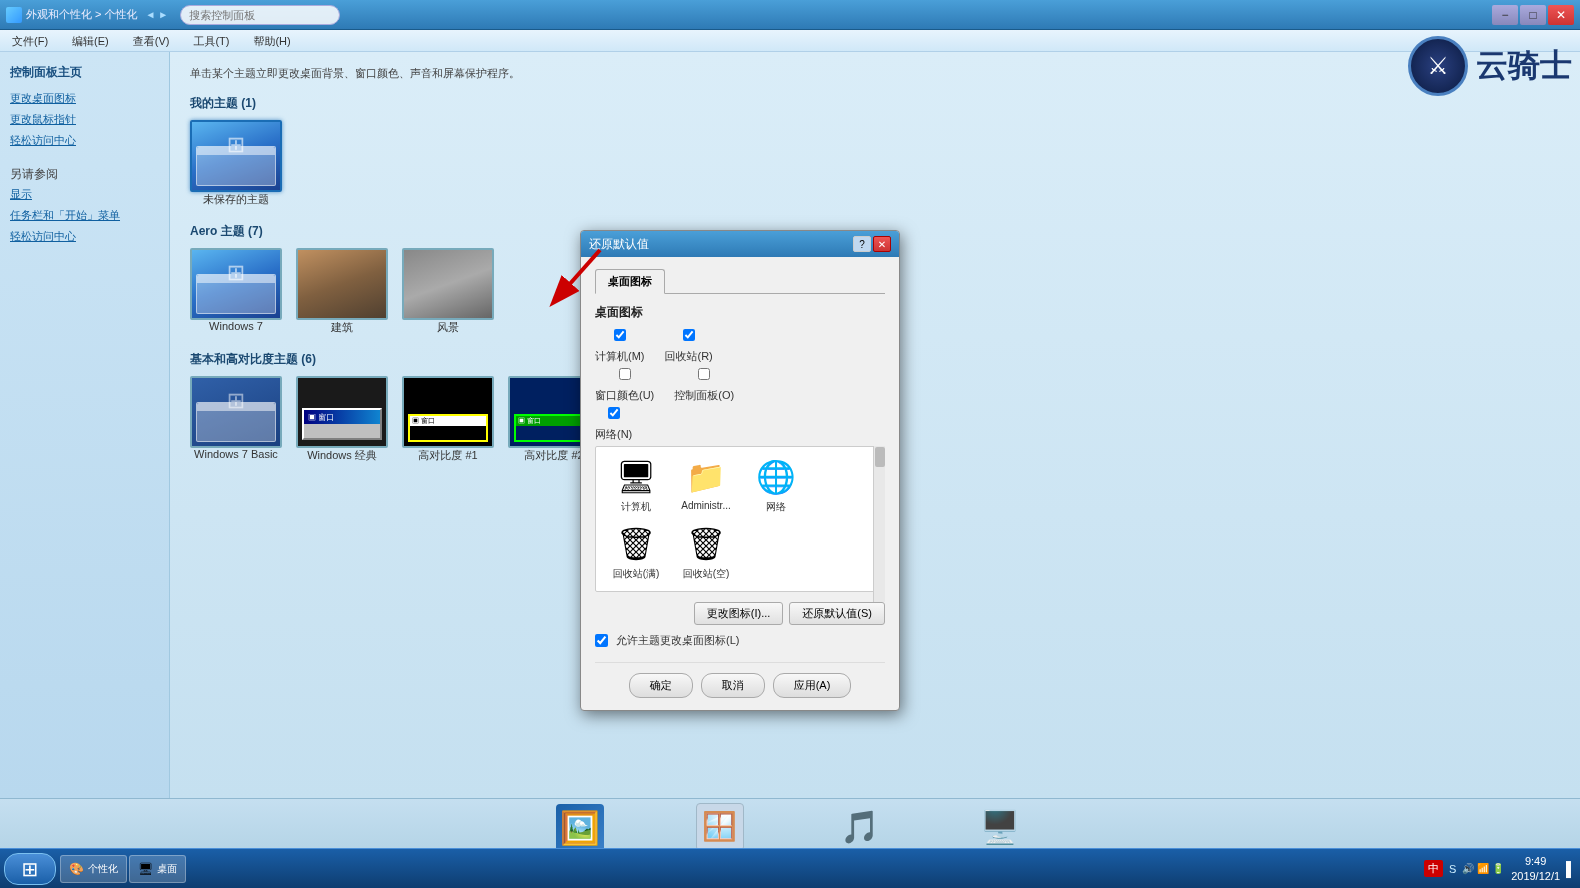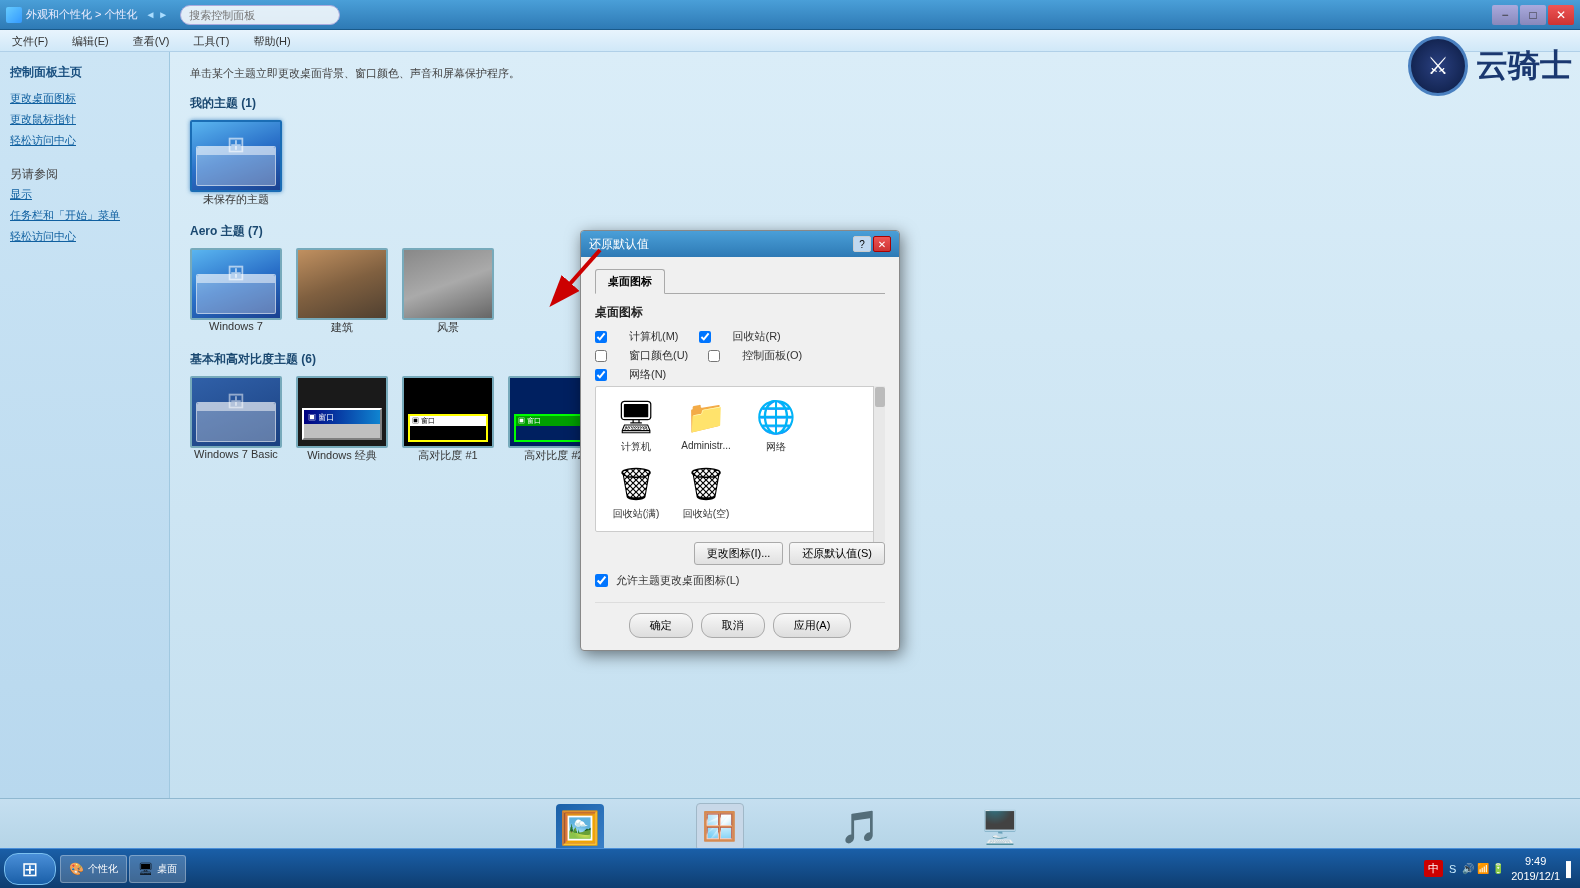--- a/index.html
+++ b/index.html
@@ -336,23 +336,24 @@
       margin-bottom: 8px;
     }
     .checkbox-row {
       display: flex;
       gap: 20px;
       margin-bottom: 4px;
     }
     .checkbox-item {
       display: flex;
       align-items: center;
-      gap: 22px;
+      gap: 8px;
       font-size: 11px;
       color: #333;
+      flex-direction: column;
     }
     .checkbox-item input[type="checkbox"] {
       width: 12px; height: 12px;
     }
     .icons-grid {
       display: flex;
       flex-wrap: wrap;
       gap: 10px;
       padding: 10px;
       border: 1px solid #ccc;

